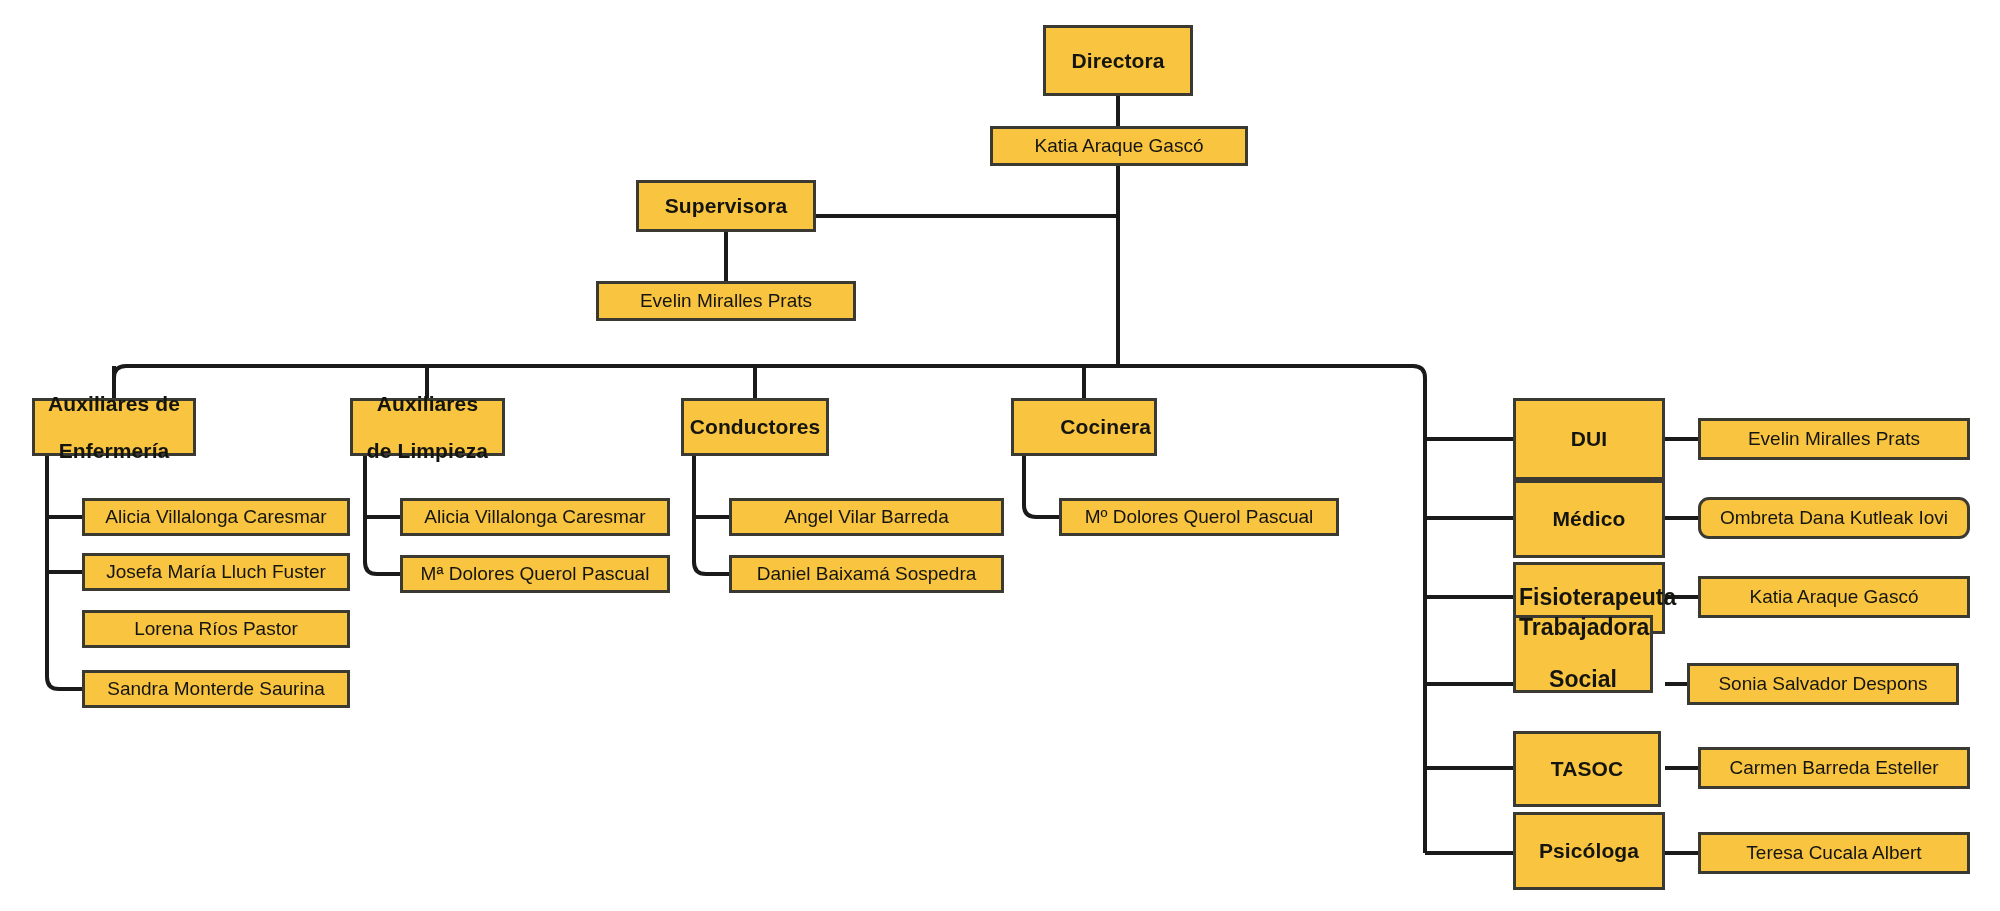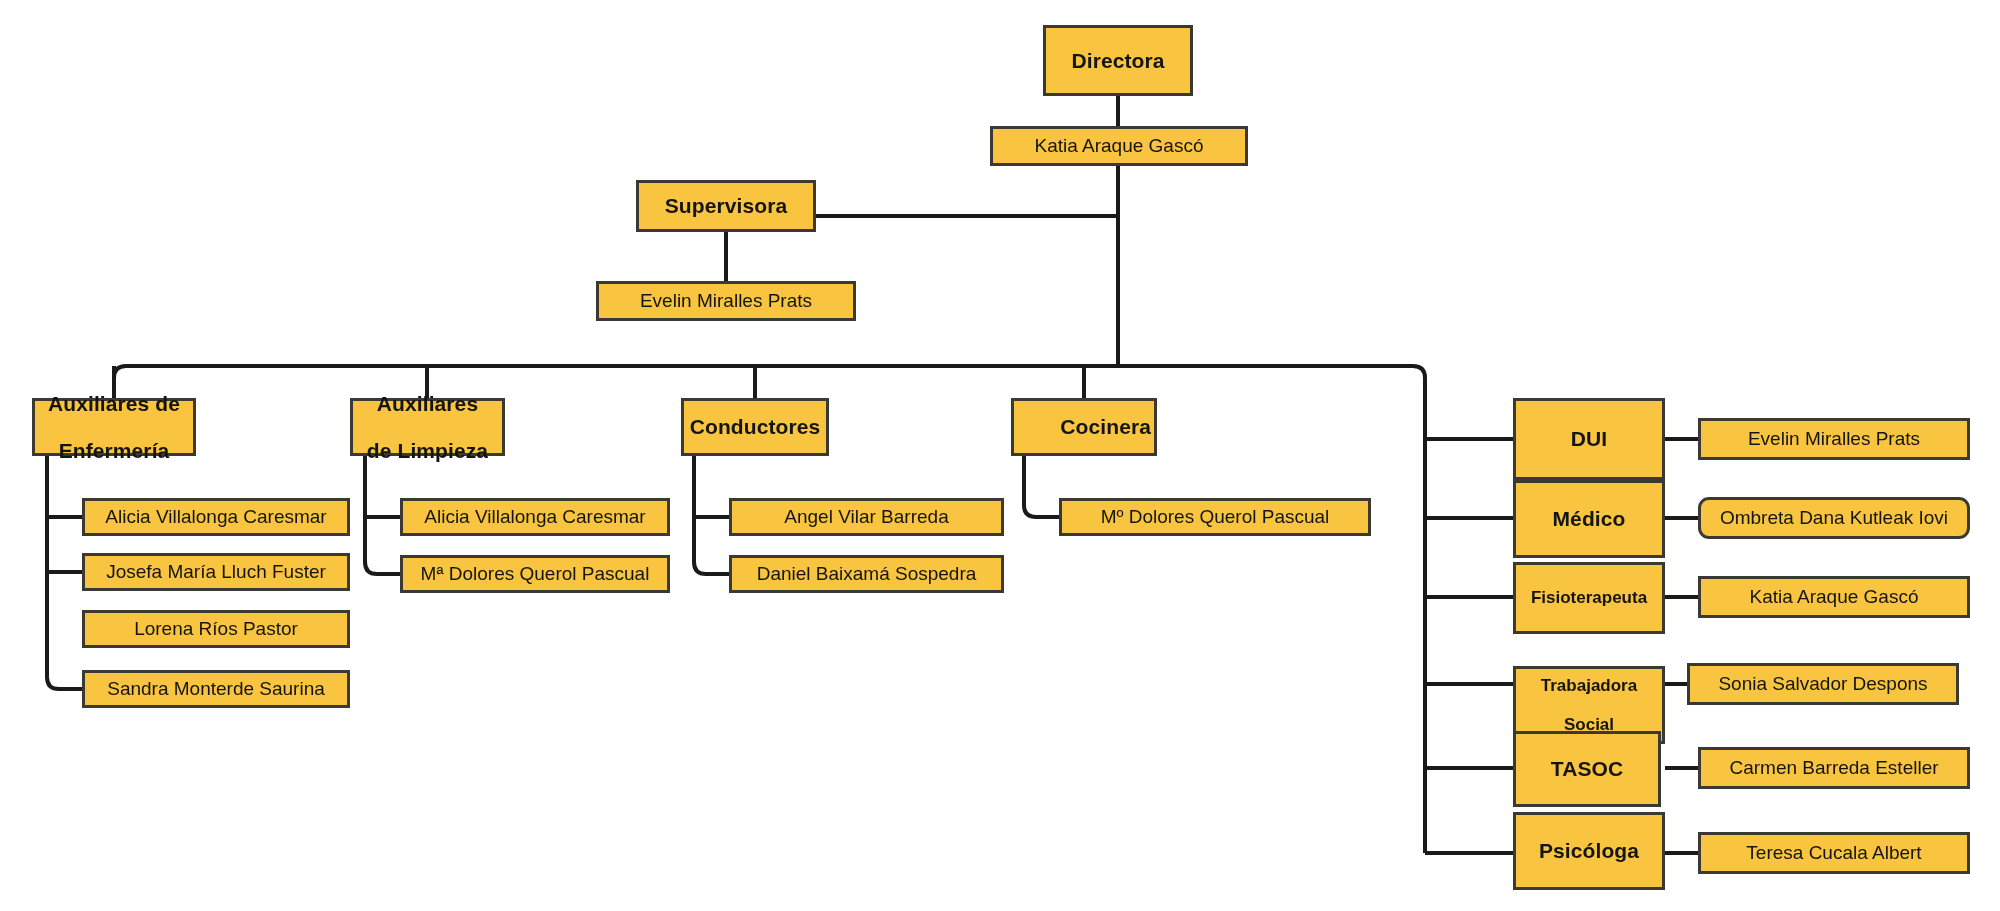--- a/index.html
+++ b/index.html
@@ -40,21 +40,21 @@
     z-index: 2;
     padding: 0 3px;
   }
   .role {
     font-weight: bold;
     font-size: 21px;
     letter-spacing: 0.1px;
   }
   .role-sm {
     font-weight: bold;
-    font-size: 17px;
+    font-size: 23px;
   }
   .person {
     font-weight: normal;
     font-size: 19px;
     border-width: 3px;
   }
   .person-r {
     font-weight: normal;
     font-size: 19px;
   }
@@ -169,21 +169,21 @@
     <span>Mª Dolores Querol Pascual</span>
   </div>
 
   <div class="node person" style="left:729px; top:498px; width:275px; height:38px;">
     <span>Angel Vilar Barreda</span>
   </div>
   <div class="node person" style="left:729px; top:555px; width:275px; height:38px;">
     <span>Daniel Baixamá Sospedra</span>
   </div>
 
-  <div class="node person" style="left:1059px; top:498px; width:312px; height:38px;">
+  <div class="node person" style="left:1059px; top:498px; width:280px; height:38px;">
     <span>Mº Dolores Querol Pascual</span>
   </div>
 
   <div class="node role" style="left:1513px; top:398px; width:152px; height:82px;">
     <span>DUI</span>
   </div>
   <div class="node person-r" style="left:1698px; top:418px; width:272px; height:42px;">
     <span>Evelin Miralles Prats</span>
   </div>
 
@@ -194,21 +194,21 @@
     <span>Ombreta Dana Kutleak Iovi</span>
   </div>
 
   <div class="node role-sm" style="left:1513px; top:562px; width:152px; height:72px;">
     <span>Fisioterapeuta</span>
   </div>
   <div class="node person-r" style="left:1698px; top:576px; width:272px; height:42px;">
     <span>Katia Araque Gascó</span>
   </div>
 
-  <div class="node role-sm" style="left:1513px; top:666px; width:152px; height:78px;justify-content:flex-end;">
+  <div class="node role-sm" style="left:1513px; top:615px; width:140px; height:78px;justify-content:flex-end;">
     <span>
       <span>Trabajadora</span><br>
       <span>Social</span>
     </span>
   </div>
   <div class="node person-r" style="left:1687px; top:663px; width:272px; height:42px;">
     <span>Sonia Salvador Despons</span>
   </div>
 
   <div class="node role" style="left:1513px; top:731px; width:148px; height:76px;">

